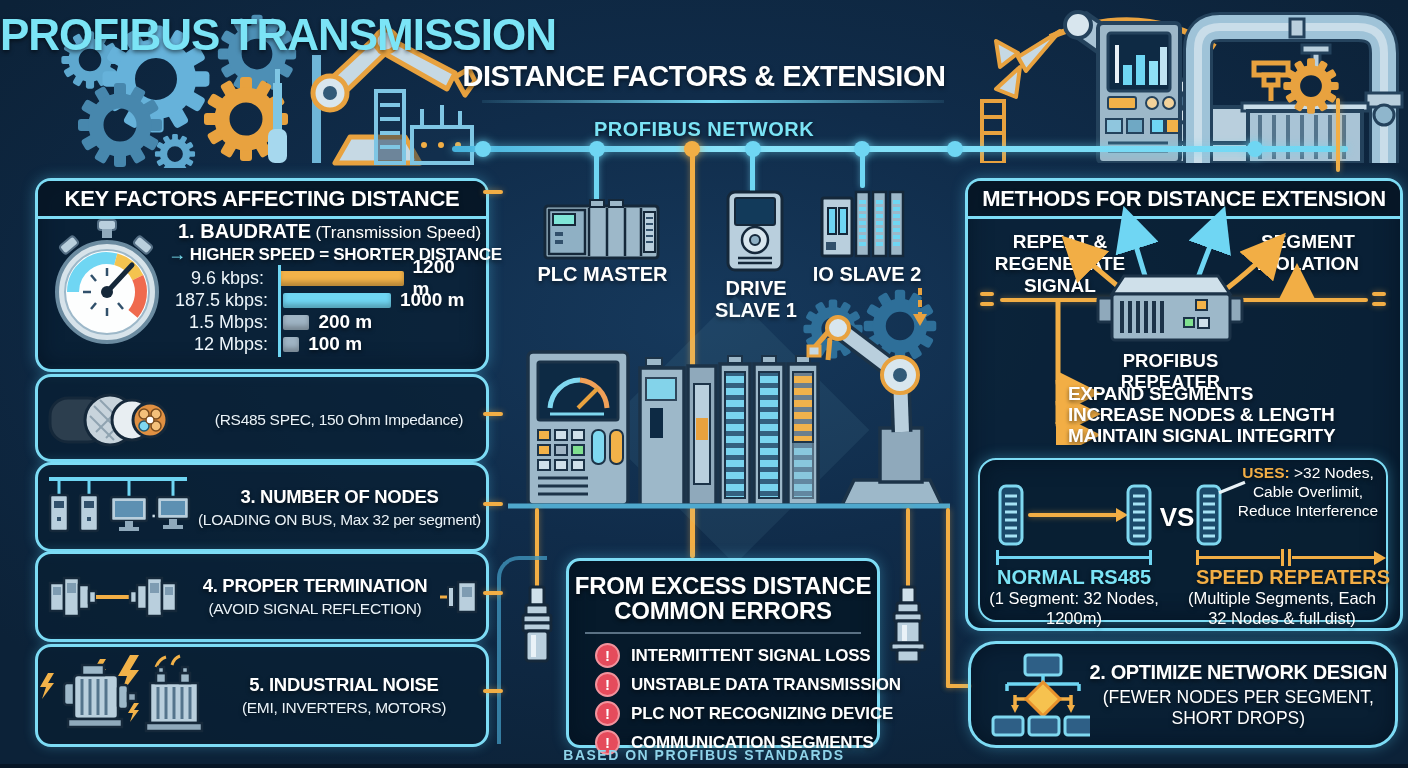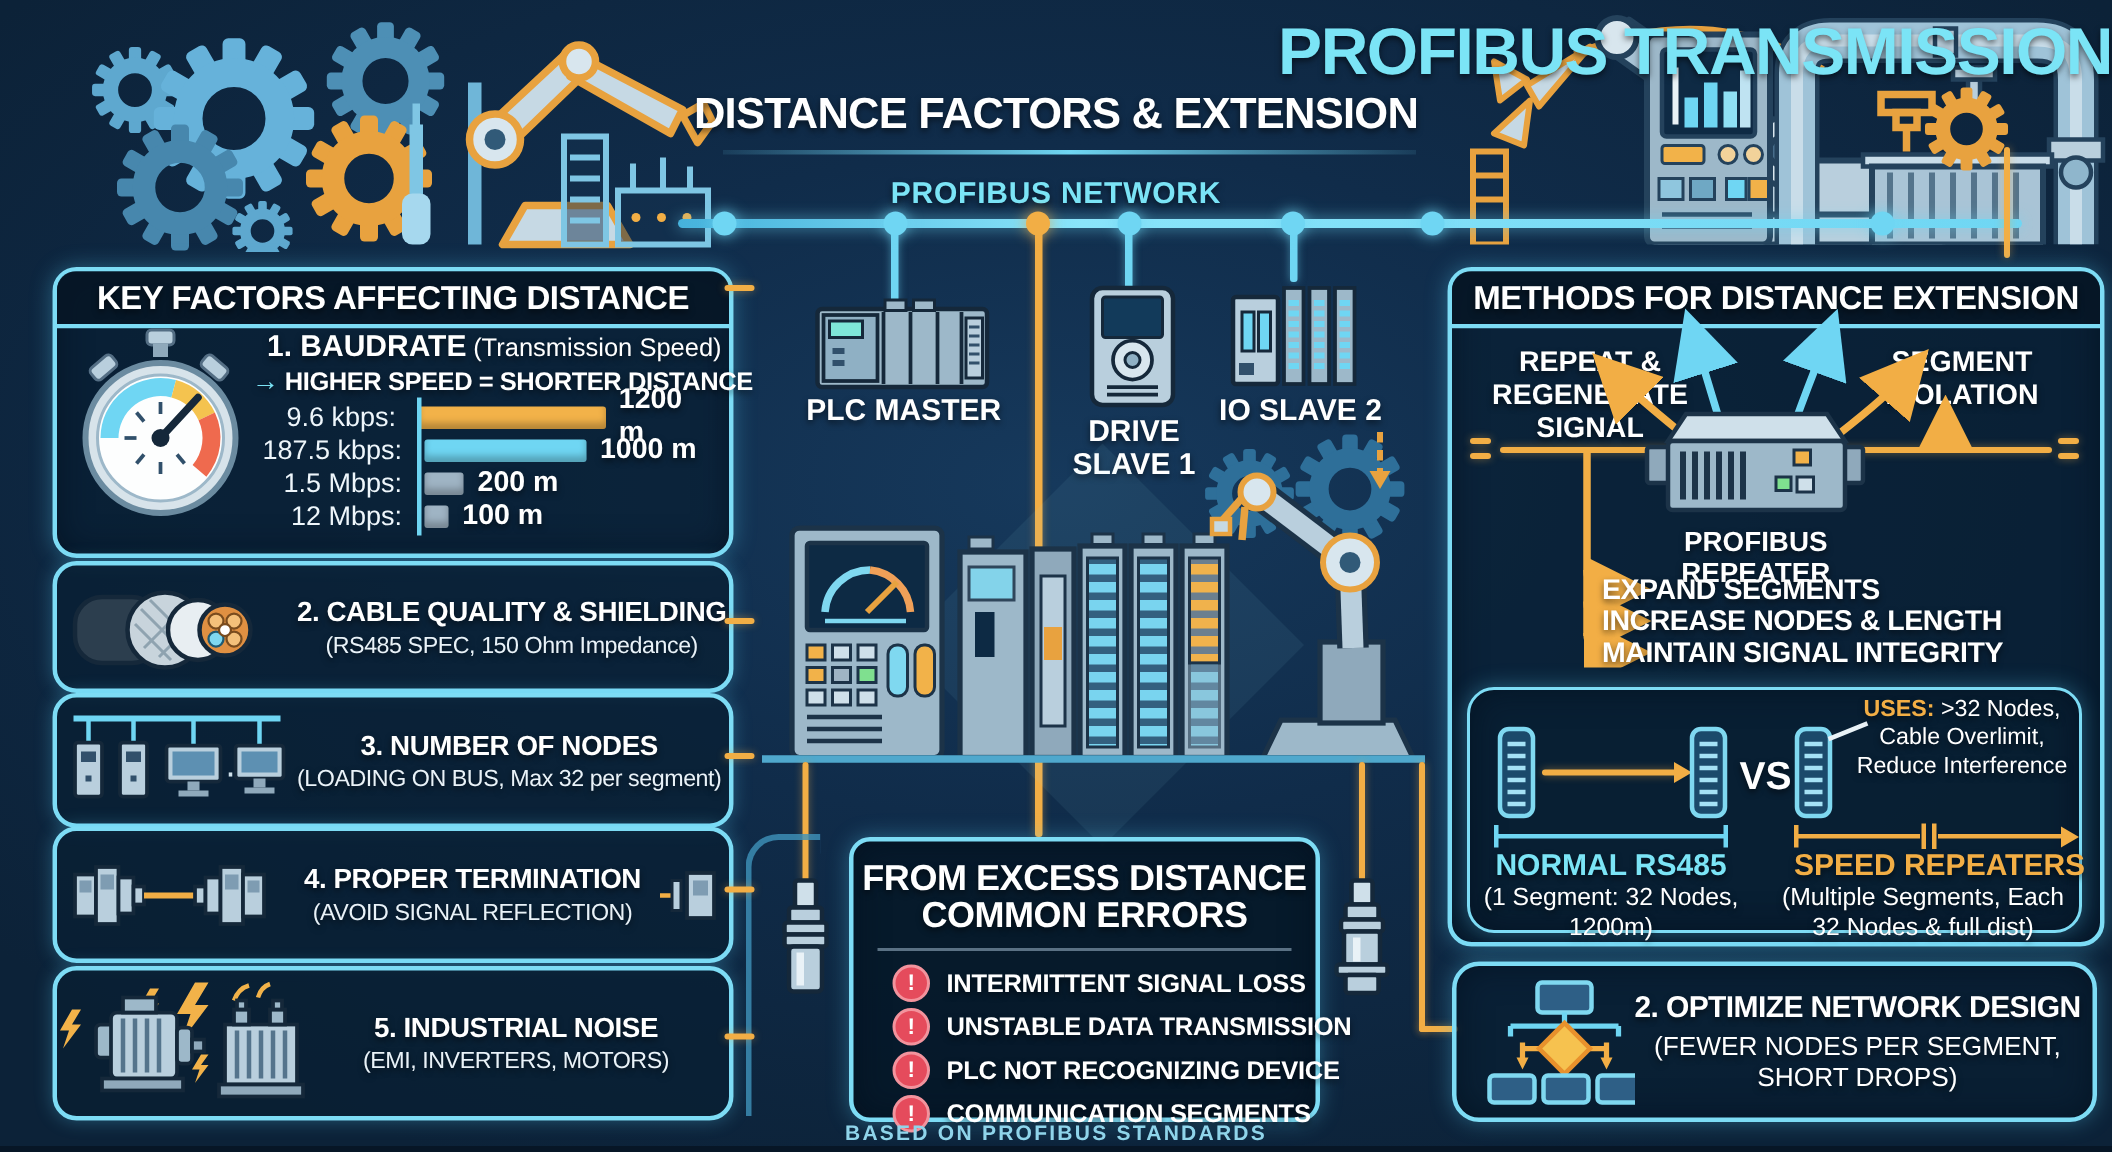--- a/index.html
+++ b/index.html
@@ -173,21 +173,21 @@
       </g>
     </g>
     <use href="#gear" x="322" y="52" width="58" height="58" style="color:#e8a23f"></use>
     <g stroke="#e8a23f" stroke-width="5" fill="none">
       <rect x="294" y="58" width="34" height="12"></rect>
       <rect x="304" y="70" width="14" height="10"></rect>
       <line x1="311" y1="80" x2="311" y2="96"></line>
     </g>
   </svg>
 
-  <div class="abs tsh" style="left:0;top:10px;width:1408px;text-align:right;font-weight:bold;font-size:44px;letter-spacing:-1px;color:#7be4f6;">PROFIBUS TRANSMISSION</div>
+  <div class="abs tsh" style="left:0;top:10px;width:1408px;text-align:left;font-weight:bold;font-size:44px;letter-spacing:-1px;color:#7be4f6;">PROFIBUS TRANSMISSION</div>
   <div class="abs tsh" style="left:0;top:60px;width:1408px;text-align:center;font-weight:bold;font-size:29px;letter-spacing:-.5px;color:#fff;">DISTANCE FACTORS &amp; EXTENSION</div>
   <div class="abs" style="left:482px;top:100px;width:462px;height:3px;background:linear-gradient(90deg,rgba(110,214,243,.1),#6fd6f3,rgba(110,214,243,.1));"></div>
   <div class="abs tsh" style="left:0;top:118px;width:1408px;text-align:center;font-weight:bold;font-size:20px;letter-spacing:.5px;color:#7be4f6;">PROFIBUS NETWORK</div>
 
   <div class="bus"></div>
   <div class="vline-c" style="left:594px;top:152px;width:5px;height:50px"></div>
   <div class="vline-c" style="left:750px;top:152px;width:5px;height:42px"></div>
   <div class="vline-c" style="left:860px;top:152px;width:5px;height:36px"></div>
   <div class="vline-o" style="left:690px;top:152px;width:5px;height:406px"></div>
   <div class="dot" style="left:475px;top:141px"></div>
@@ -455,21 +455,20 @@
         <circle cx="84" cy="34" r="20" fill="#e8eef2" stroke="#15283a" stroke-width="3"></circle>
         <circle cx="102" cy="34" r="17" fill="#e09042" stroke="#15283a" stroke-width="3"></circle>
         <circle cx="96" cy="28" r="5" fill="#f4c07a" stroke="#7a4c1e" stroke-width="1.5"></circle>
         <circle cx="108" cy="28" r="5" fill="#f4c07a" stroke="#7a4c1e" stroke-width="1.5"></circle>
         <circle cx="96" cy="40" r="5" fill="#7fd8f0" stroke="#1e5a74" stroke-width="1.5"></circle>
         <circle cx="108" cy="40" r="5" fill="#f4c07a" stroke="#7a4c1e" stroke-width="1.5"></circle>
         <circle cx="102" cy="34" r="4" fill="#fff" stroke="#7a4c1e" stroke-width="1.5"></circle>
       </svg>
     </div>
     <div class="ftxt tsh">
-      <div class="ftitle">2. CABLE QUALITY &amp; SHIELDING</div>
       <div class="fsub">(RS485 SPEC, 150 Ohm Impedance)</div>
     </div>
   </div>
 
   <div class="factor" style="top:462px;height:84px;">
     <div class="ficon">
       <svg width="150" height="68">
         <line x1="6" y1="6" x2="144" y2="6" stroke="#6fd6f3" stroke-width="4"></line>
         <g stroke="#6fd6f3" stroke-width="3">
             <line x1="16" y1="6" x2="16" y2="22"></line>
@@ -720,21 +719,21 @@
   </div>
   <div class="abs" style="left:1196px;top:556px;width:84px;height:3px;background:#f2ae45"></div>
   <div class="abs" style="left:1292px;top:556px;width:84px;height:3px;background:#f2ae45"></div>
   <div class="abs" style="left:1281px;top:549px;width:3px;height:17px;background:#f2ae45"></div>
   <div class="abs" style="left:1288px;top:549px;width:3px;height:17px;background:#f2ae45"></div>
   <div class="tick" style="left:1196px;top:550px;background:#f2ae45"></div>
   <div class="arrowhead-o" style="left:1374px;top:551px"></div>
   <div class="abs ctr tsh orange nowrap" style="left:1203px;top:566px;width:180px;height:22px;font-weight:bold;font-size:20px;">SPEED REPEATERS</div>
   <div class="abs ctr tsh" style="left:1178px;top:588px;width:208px;height:42px;font-size:16.5px;line-height:1.2;">(Multiple Segments, Each 32 Nodes &amp; full dist)</div>
 
-  <div class="panel" style="left:968px;top:641px;width:424px;height:101px;border-radius:18px;">
+  <div class="panel" style="left:968px;top:641px;width:424px;height:101px;border-radius:28px;">
     <div style="display:flex;align-items:center;height:100%;">
       <svg width="118" height="88" style="margin-left:14px">
         <rect x="40" y="4" width="36" height="20" rx="3" fill="#2e5f86" stroke="#7fd8f0" stroke-width="3"></rect>
         <g stroke="#6fd6f3" stroke-width="3.5" fill="none">
           <path d="M58,24 V33"></path>
             <path d="M22,33 H94"></path>
             <path d="M22,33 V40"></path>
             <path d="M94,33 V40"></path>
         </g>
         <g stroke="#f2ae45" stroke-width="3.5" fill="none">

